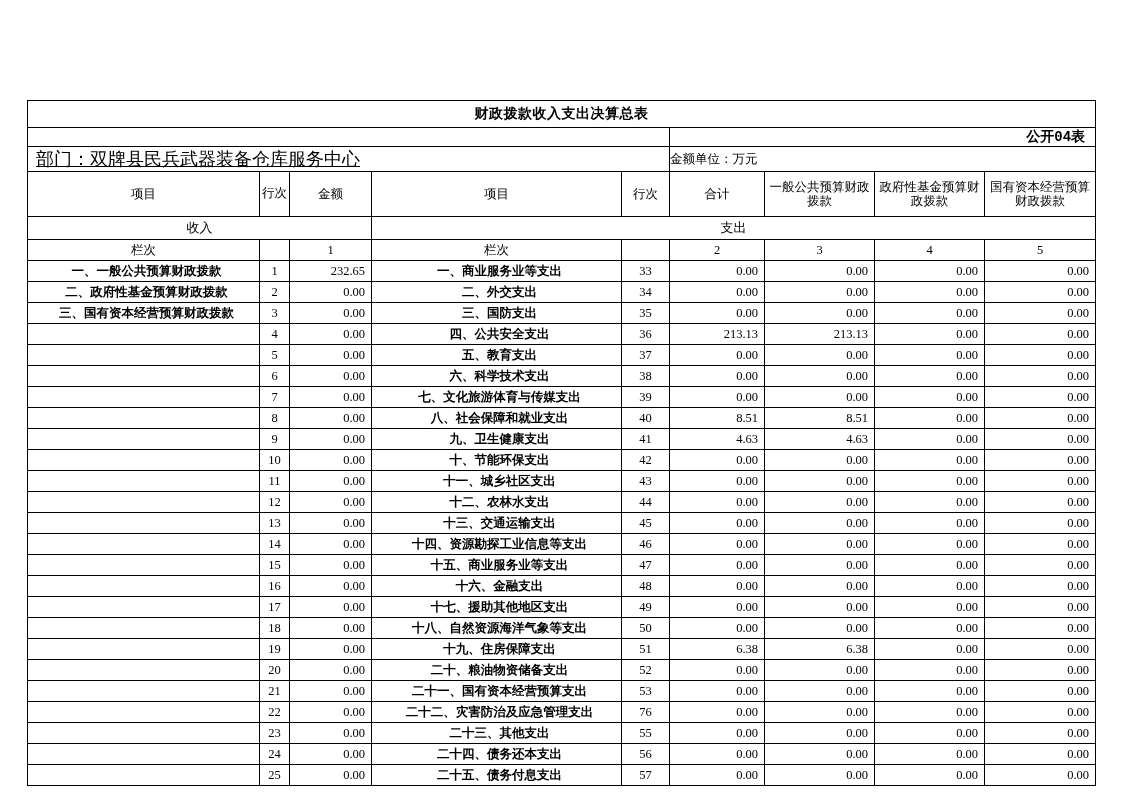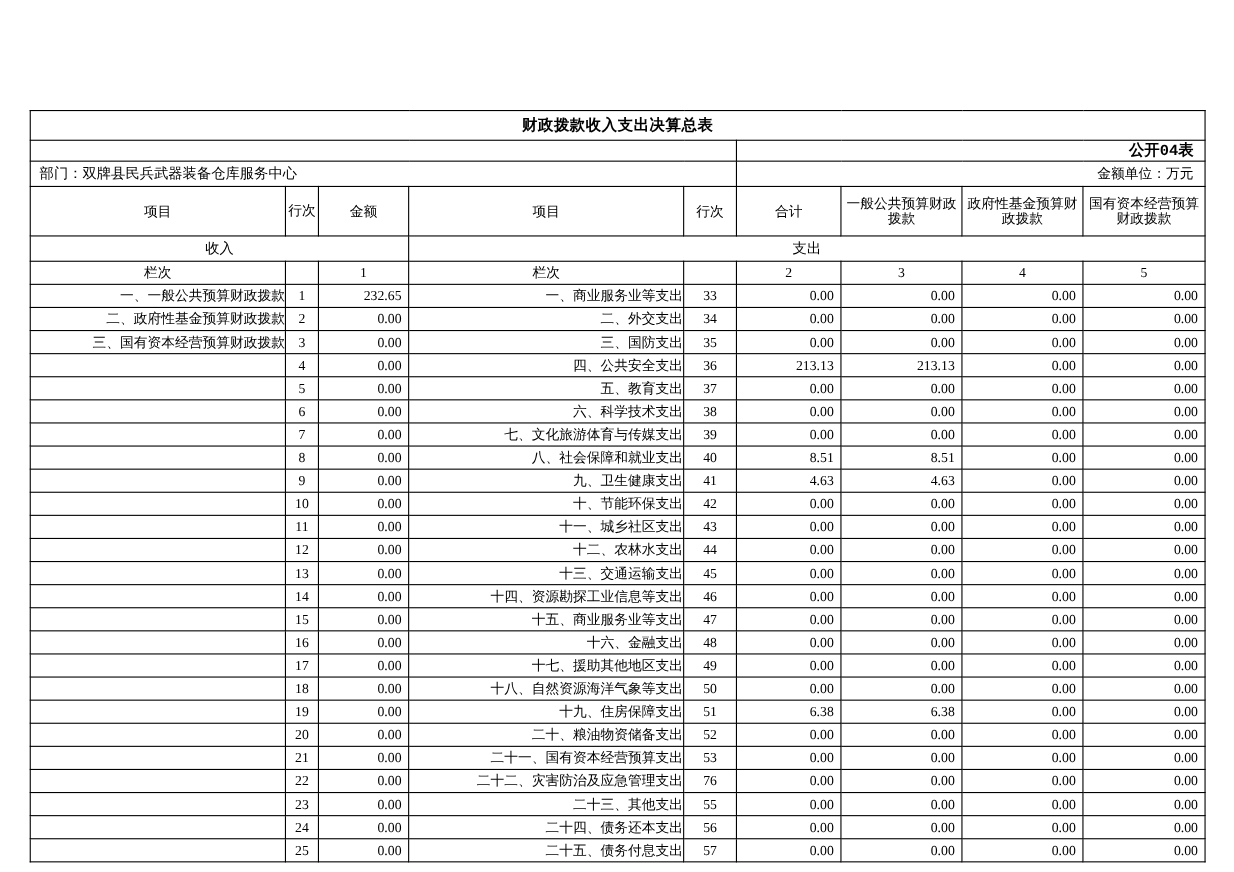--- a/index.html
+++ b/index.html
@@ -53,48 +53,49 @@
     text-align: right;
     font-weight: bold;
     font-size: 14px;
     padding-right: 10px !important;
     height: 24px !important;
   }
   .dept-cell {
     text-align: left;
     padding-left: 8px !important;
     height: 22px !important;
-    font-size: 13px;
+    font-size: 18px;
+    text-decoration: underline;
   }
   .unit-cell {
-    text-align: right;
     padding-right: 10px !important;
     height: 22px !important;
     font-size: 12.5px;
   }
   .grp-head {
     text-align: center;
     height: 22px !important;
     font-size: 13px;
   }
   .col-head {
     text-align: center;
     font-size: 12.5px;
     line-height: 1.15;
     padding: 1px 2px !important;
   }
   .lanci {
     text-align: center;
     height: 20px !important;
   }
   .item-cell {
-    text-align: right;
+    text-align: center;
     padding-left: 6px !important;
     white-space: nowrap;
     overflow: hidden;
+    font-weight: bold;
   }
   .num-cell {
     text-align: right;
     padding-right: 6px !important;
   }
   .idx-cell {
     text-align: center;
   }
 </style>
 </head>

